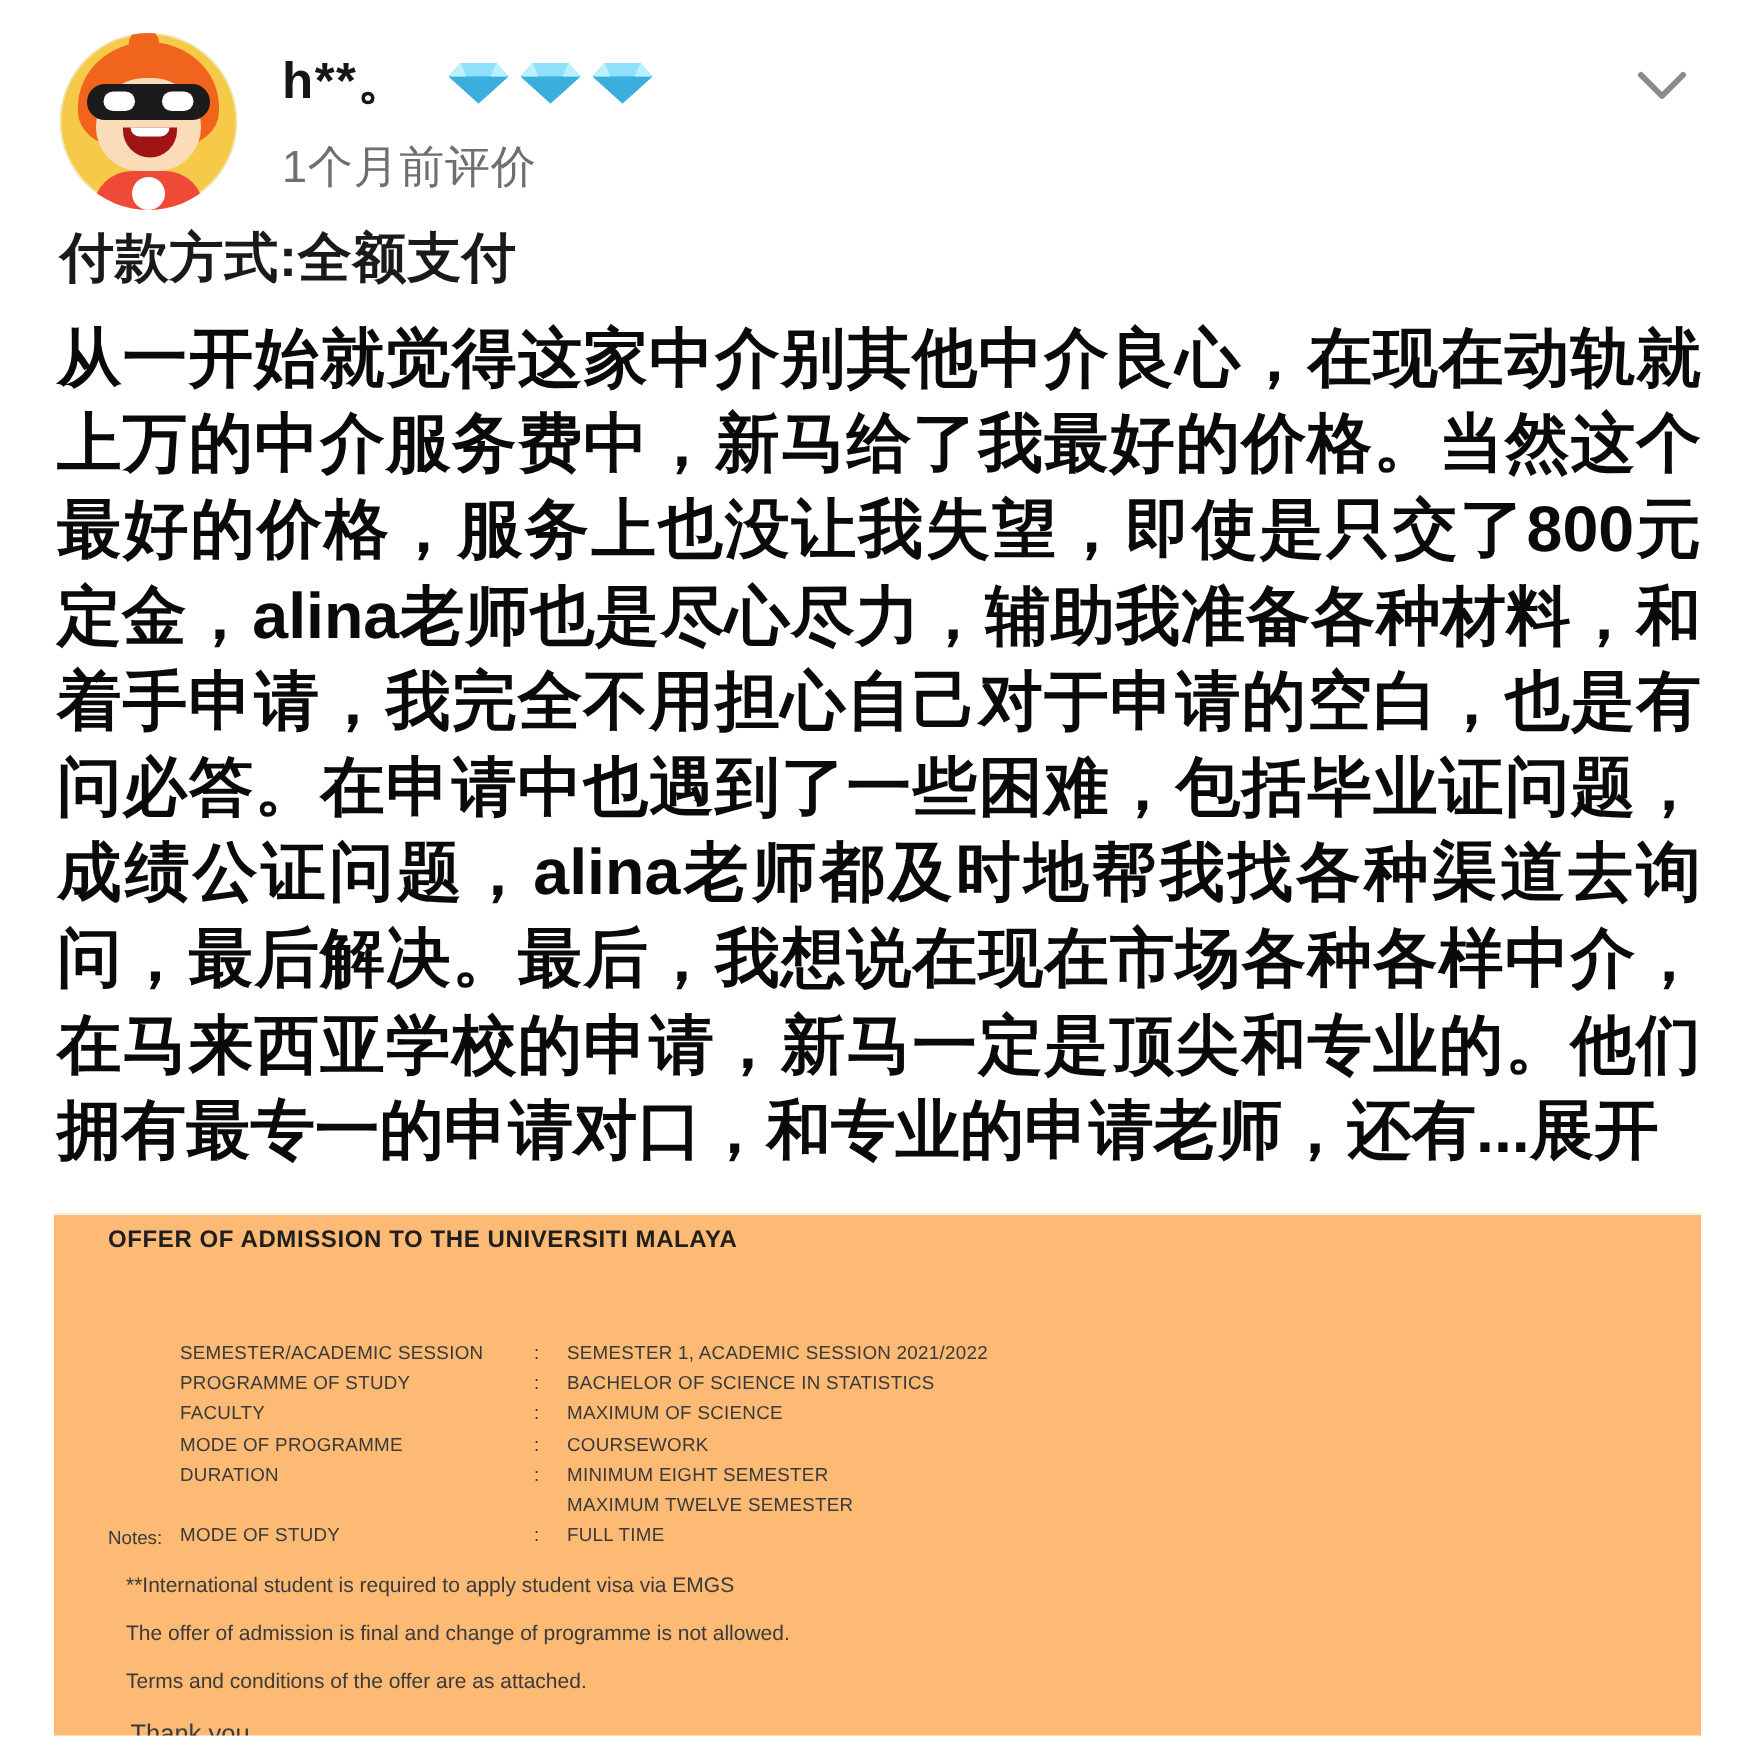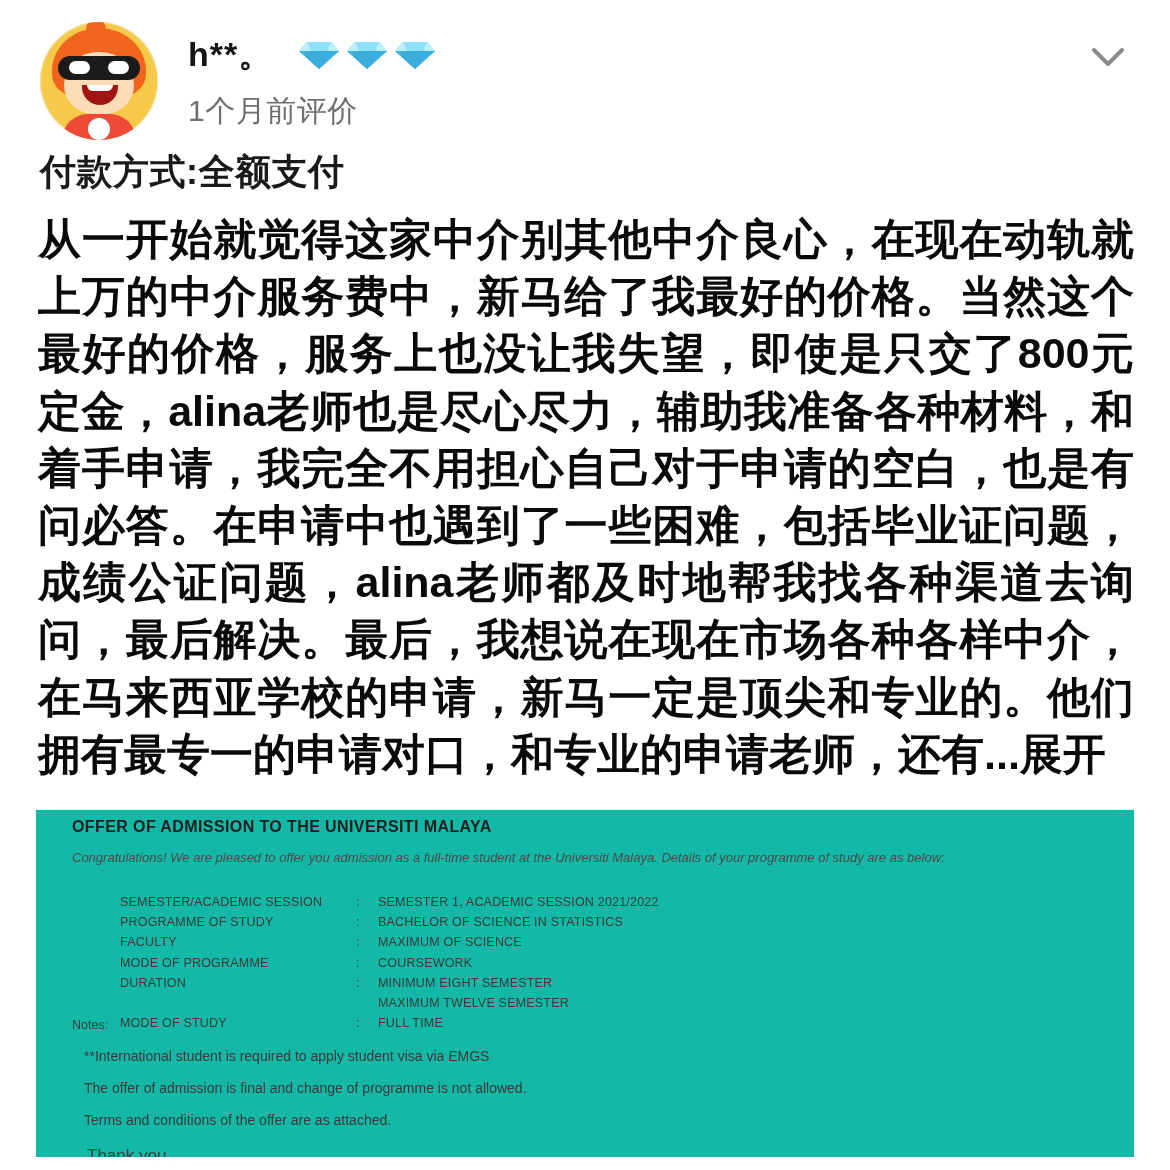--- a/index.html
+++ b/index.html
@@ -195,21 +195,21 @@
   .doc-wrap {
     margin: 26px 0 0 0;
     padding: 0 0 0 0;
     width: 1170px;
   }
   .doc {
     position: relative;
     margin: 0 auto;
     width: 1098px;
     height: 348px;
-    background: #14b8a6;
+    background: #fdba74;
     color: #2a2a2a;
     overflow: hidden;
     border-top: 1px solid #f1f1f1;
     padding-top: 10px;
     box-sizing: border-box;
   }
   .doc-title {
     position: absolute;
     left: 36px;
     top: 8px;
@@ -346,21 +346,20 @@
 
   <div class="payment-line">付款方式:全额支付</div>
 
   <div class="review-body">
     <span>从一开始就觉得这家中介别其他中介良心，在现在动轨就上万的中介服务费中，新马给了我最好的价格。当然这个最好的价格，服务上也没让我失望，即使是只交了800元定金，alina老师也是尽心尽力，辅助我准备各种材料，和着手申请，我完全不用担心自己对于申请的空白，也是有问必答。在申请中也遇到了一些困难，包括毕业证问题，成绩公证问题，alina老师都及时地帮我找各种渠道去询问，最后解决。最后，我想说在现在市场各种各样中介，在马来西亚学校的申请，新马一定是顶尖和专业的。他们拥有最专一的申请对口，和专业的申请老师，还有...</span><span class="expand-link">展开</span>
   </div>
 
   <div class="doc-wrap">
     <div class="doc">
       <div class="doc-title">OFFER OF ADMISSION TO THE UNIVERSITI MALAYA</div>
-      <div class="doc-congrats">Congratulations! We are pleased to offer you admission as a full-time student at the Universiti Malaya. Details of your programme of study are as below:</div>
 
       <div class="doc-table">
         <div class="doc-row">
           <div class="doc-label">SEMESTER/ACADEMIC SESSION</div>
           <div class="doc-colon">:</div>
           <div class="doc-value">SEMESTER 1, ACADEMIC SESSION 2021/2022</div>
         </div>
         <div class="doc-row">
           <div class="doc-label">PROGRAMME OF STUDY</div>
           <div class="doc-colon">:</div>

